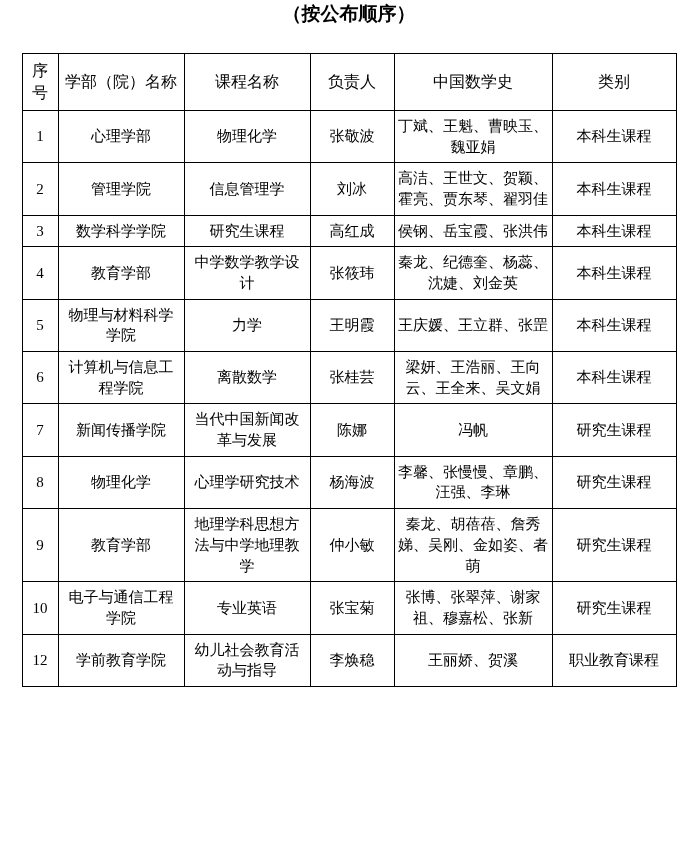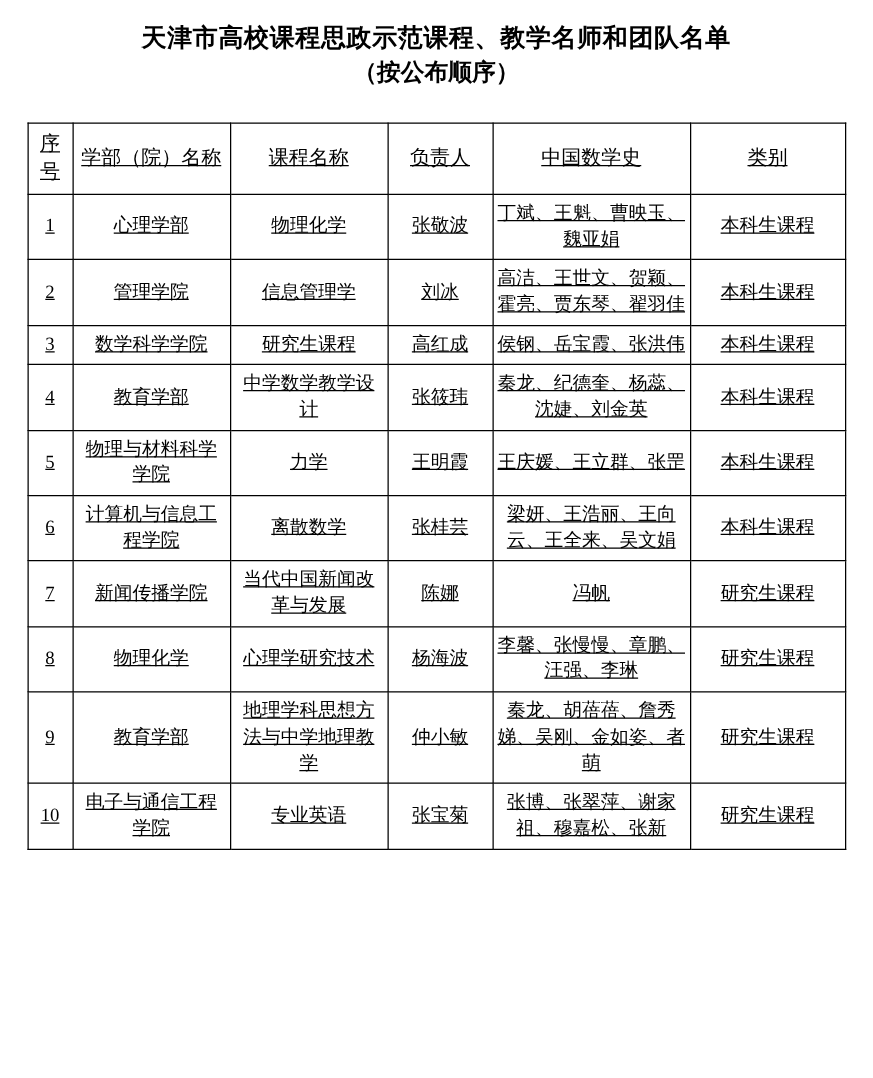--- a/index.html
+++ b/index.html
@@ -35,21 +35,20 @@
     font-size: 19px;
     line-height: 1.3;
     margin-top: 2px;
     margin-bottom: 26px;
   }
   table.main-table {
     border-collapse: collapse;
     width: 526px;
     margin: 0 auto;
     table-layout: fixed;
-    text-decoration: underline;
   }
   table.main-table th,
   table.main-table td {
     border: 1px solid #000000;
     text-align: center;
     vertical-align: middle;
     font-size: 15px;
     line-height: 1.38;
     padding: 5px 3px;
     word-break: break-all;
@@ -68,21 +67,20 @@
 
   td.cell-idx { font-size: 15px; }
   td.cell-members { padding-left: 6px; padding-right: 6px; margin-left: 40px; }
   th.head-idx { line-height: 1.15; }
 </style>
 </head>
 <body>
 
 <div class="page">
 
-  <div class="doc-title">天津市高校课程思政示范课程、教学名师和团队名单</div>
   <div class="doc-subtitle">（按公布顺序）</div>
 
   <table class="main-table">
     <colgroup>
       <col class="col-idx">
       <col class="col-dept">
       <col class="col-course">
       <col class="col-leader">
       <col class="col-members">
       <col class="col-type">
@@ -171,16 +169,24 @@
         <td>研究生课程</td>
       </tr>
       <tr>
         <td class="cell-idx">10</td>
         <td>电子与通信工程学院</td>
         <td>专业英语</td>
         <td>张宝菊</td>
         <td class="cell-members">张博、张翠萍、谢家祖、穆嘉松、张新</td>
         <td>研究生课程</td>
       </tr>
+      <tr>
+        <td class="cell-idx">12</td>
+        <td>学前教育学院</td>
+        <td>幼儿社会教育活动与指导</td>
+        <td>李焕稳</td>
+        <td class="cell-members">王丽娇、贺溪</td>
+        <td>职业教育课程</td>
+      </tr>
     </tbody>
   </table>
 
 </div>
 
 </body></html>

